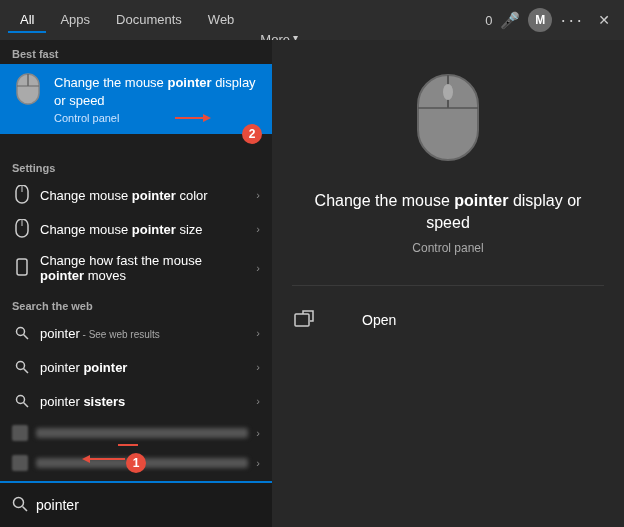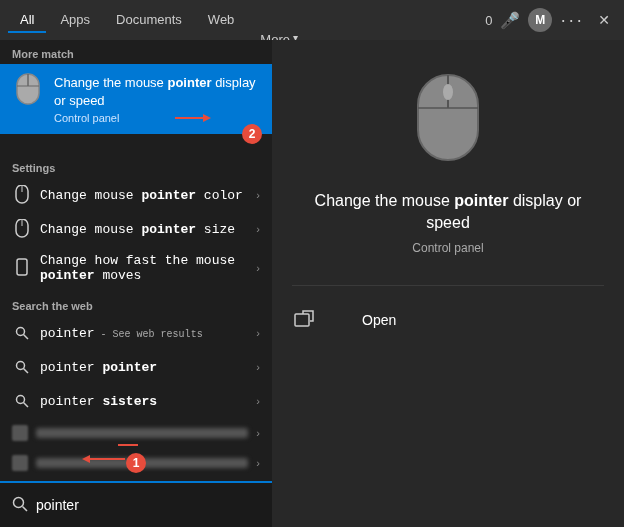--- a/index.html
+++ b/index.html
@@ -167,21 +167,20 @@
       height: 20px;
       display: flex;
       align-items: center;
       justify-content: center;
       flex-shrink: 0;
       color: #ccc;
     }
     .list-item-text {
       flex: 1;
       font-size: 13px;
-      font-family: Liberation Mono, monospace;
     }
     .list-item-text strong { font-weight: 700; }
     .list-item-chevron {
       color: #888;
       font-size: 11px;
     }
 
     
     .web-section { margin-top: 2px; }
 
@@ -323,21 +322,21 @@
     <span class="top-bar-dots">···</span>
     <span class="close-btn">✕</span>
   </div>
 </div>
 
 <div class="main">
 
   <div class="left-panel-wrapper">
     <div class="left-panel" style="height:441px; overflow:hidden;">
 
-      <div class="section-header">More match</div>
+      <div class="section-header">Best fast</div>
       <div class="best-match-item" style="position:relative;">
         <div class="best-match-icon">
           <svg width="28" height="36" viewBox="0 0 28 36">
             <rect x="3" y="2" width="22" height="30" rx="11" ry="11" fill="#aaa" stroke="#888" stroke-width="1.5"></rect>
             <line x1="14" y1="2" x2="14" y2="14" stroke="#666" stroke-width="1.5"></line>
             <line x1="3" y1="14" x2="25" y2="14" stroke="#666" stroke-width="1"></line>
           </svg>
         </div>
         <div class="best-match-text">
           <div class="best-match-title">

